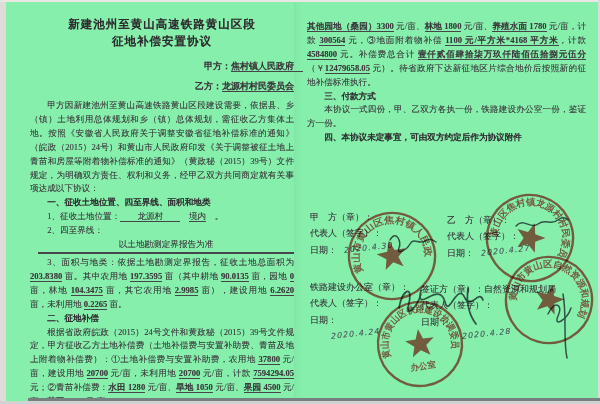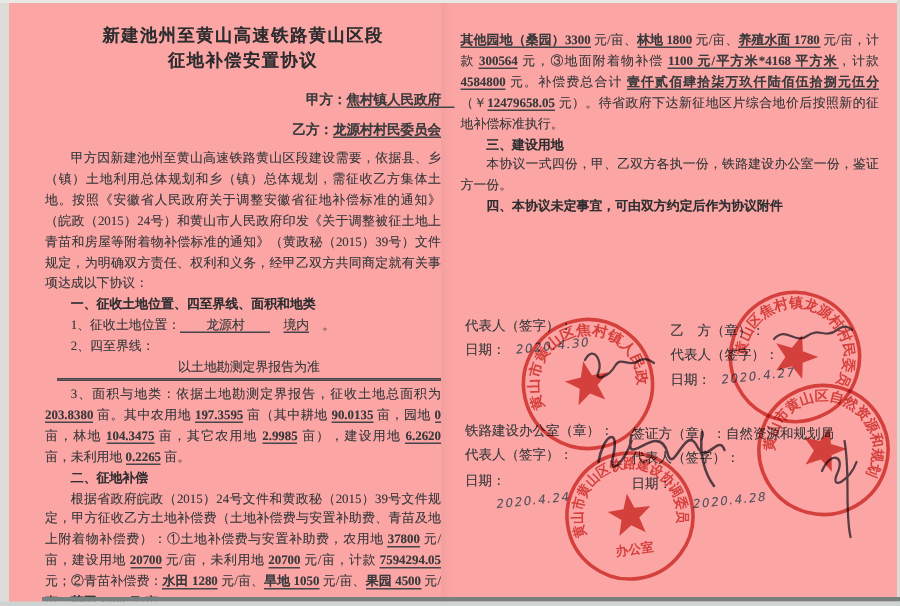--- a/index.html
+++ b/index.html
@@ -1,18 +1,18 @@
 <!DOCTYPE html>
 <html><head>
 <meta charset="utf-8">
 <style>
   html,body{margin:0;padding:0;background:#ffffff;}
   .scan{
     position:relative;width:600px;height:404px;overflow:hidden;
-    background:#fca5a5;
+    background:#86efac;
     font-family:"Liberation Serif","DejaVu Serif",serif;
     color:#3a3a3c;
   }
   
   .edge{position:absolute;pointer-events:none;}
   .edge-left{left:0;top:0;width:6px;height:100%;background:#dddcd8;}
   .edge-top{left:0;top:0;width:100%;height:2px;background:#e9e8e4;}
   .edge-right{right:0;top:0;width:2px;height:100%;background:#dcdbd7;}
   .edge-bottom-dark{left:28px;right:0;bottom:3px;height:3px;background:#76817f;}
   .edge-bottom-light{left:0;bottom:0;width:100%;height:3px;background:#cfd3d1;}
@@ -79,27 +79,28 @@
         <p class="line indent"><span>3、面积与地类：依据土地勘测定界报告，征收土地总面积为 </span><span class="u b">203.8380</span><span> 亩。其中农用地 </span><span class="u b">197.3595</span><span> 亩（其中耕地 </span><span class="u b">90.0135</span><span> 亩，园地 </span><span class="u b">0</span><span> 亩，林地 </span><span class="u b">104.3475</span><span> 亩，其它农用地 </span><span class="u b">2.9985</span><span> 亩），建设用地 </span><span class="u b">6.2620</span><span> 亩，未利用地 </span><span class="u b">0.2265</span><span> 亩。</span></p>
         <p class="line heading indent"><span class="b">二、征地补偿</span></p>
         <p class="line indent"><span>根据省政府皖政（2015）24号文件和黄政秘（2015）39号文件规定，甲方征收乙方土地补偿费（土地补偿费与安置补助费、青苗及地上附着物补偿费）：①土地补偿费与安置补助费，农用地 </span><span class="u b">37800</span><span> 元/亩，建设用地 </span><span class="u b">20700</span><span> 元/亩，未利用地 </span><span class="u b">20700</span><span> 元/亩，计款 </span><span class="u b">7594294.05</span><span> 元；②青苗补偿费：</span><span class="u b">水田 1280</span><span> 元/亩、</span><span class="u b">旱地 1050</span><span> 元/亩、</span><span class="u b">果园 4500</span><span> 元/亩、</span><span class="u b">茶园 3400</span><span> 元/亩、</span></p>
       </div>
   </div>
 
   <div class="page page-right">
     <div style="height:8px;"></div>
     <div>
         <p class="line"><span class="u b">其他园地（桑园）3300</span><span> 元/亩、</span><span class="u b">林地 1800</span><span> 元/亩、</span><span class="u b">养殖水面 1780</span><span> 元/亩，计款 </span><span class="u b">300564</span><span> 元，③地面附着物补偿 </span><span class="u b">1100 元/平方米*4168 平方米</span><span>，计款 </span><span class="u b">4584800</span><span> 元。补偿费总合计 </span><span class="u b">壹仟贰佰肆拾柒万玖仟陆佰伍拾捌元伍分</span><span>（￥</span><span class="u b">12479658.05</span><span> 元）。待省政府下达新征地区片综合地价后按照新的征地补偿标准执行。</span></p>
-        <p class="line heading indent"><span class="b">三、建设用地</span></p>
+        <p class="line heading indent"><span class="b">三、付款方式</span></p>
         <p class="line indent"><span>本协议一式四份，甲、乙双方各执一份，铁路建设办公室一份，鉴证方一份。</span></p>
         <p class="line heading indent"><span class="b">四、本协议未定事宜，可由双方约定后作为协议附件</span></p>
       </div>
   </div>
 
   <div class="sig-group" style="left:310px;top:209px;">
+    <div class="sig-row"><span>甲　方（章）：</span></div>
     <div class="sig-row"><span>代表人（签字）：</span></div>
     <div class="sig-row"><span>日期：</span><span class="hand">2020.4.30</span></div>
   </div>
 
   <div class="sig-group" style="left:447px;top:212px;">
     <div class="sig-row"><span>乙　方（章）：</span></div>
     <div class="sig-row"><span>代表人（签字）：</span></div>
     <div class="sig-row"><span>日期：</span><span class="hand">2020.4.27</span></div>
   </div>
 

